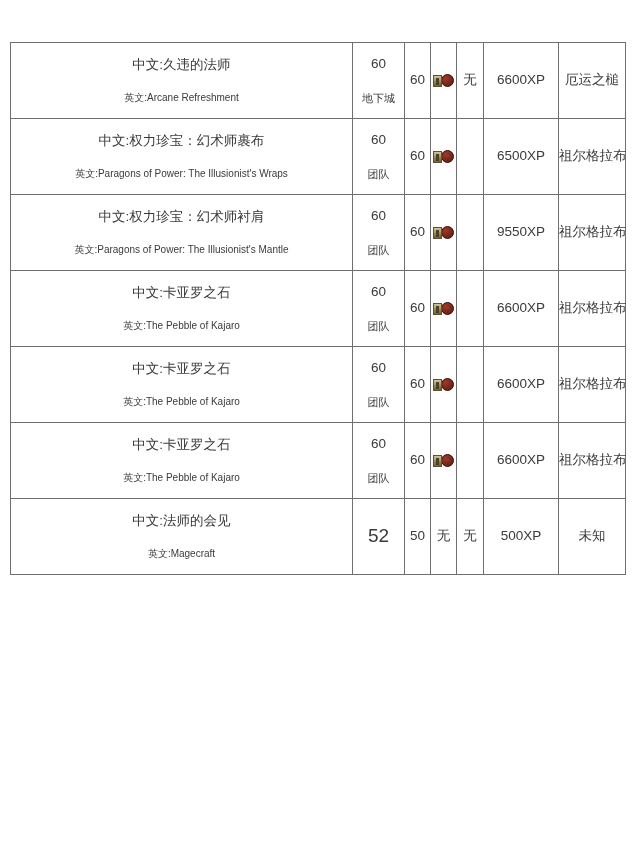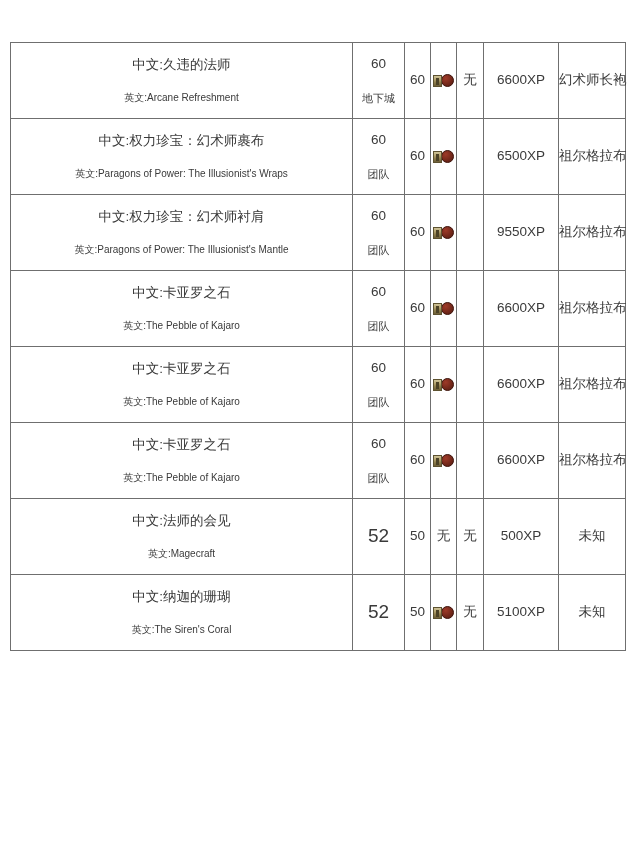--- a/index.html
+++ b/index.html
@@ -125,21 +125,21 @@
           </td>
           <td class="req-cell">60</td>
           <td class="ico-cell">
             <span class="ico-wrap">
               <span class="icon-scroll"></span>
               <span class="icon-gem"></span>
             </span>
           </td>
           <td class="ico-cell"><span class="none-txt">无</span></td>
           <td class="xp-cell">6600XP</td>
-          <td class="loc-cell">幻术师长袍</td>
+          <td class="loc-cell">厄运之槌</td>
         </tr>
         <tr style="height: 76px;">
           <td class="name-cell">
             <div class="name-cn">中文:权力珍宝：幻术师裹布</div>
             <div class="name-en">英文:Paragons of Power: The Illusionist's Wraps</div>
           </td>
           <td class="lvl-cell">
             <div class="lvl-num">60</div>
             <div class="lvl-type">团队</div>
           </td>
@@ -241,34 +241,15 @@
           </td>
           <td class="lvl-cell">
             <div class="lvl-single">52</div>
           </td>
           <td class="req-cell">50</td>
           <td class="ico-cell"><span class="none-txt">无</span></td>
           <td class="ico-cell"><span class="none-txt">无</span></td>
           <td class="xp-cell">500XP</td>
           <td class="loc-cell">未知</td>
         </tr>
-        <tr style="height: 76px;">
-          <td class="name-cell">
-            <div class="name-cn">中文:纳迦的珊瑚</div>
-            <div class="name-en">英文:The Siren's Coral</div>
-          </td>
-          <td class="lvl-cell">
-            <div class="lvl-single">52</div>
-          </td>
-          <td class="req-cell">50</td>
-          <td class="ico-cell">
-            <span class="ico-wrap">
-              <span class="icon-scroll"></span>
-              <span class="icon-gem"></span>
-            </span>
-          </td>
-          <td class="ico-cell"><span class="none-txt">无</span></td>
-          <td class="xp-cell">5100XP</td>
-          <td class="loc-cell">未知</td>
-        </tr>
       </tbody>
   </table>
 </div>
 
 </body></html>

